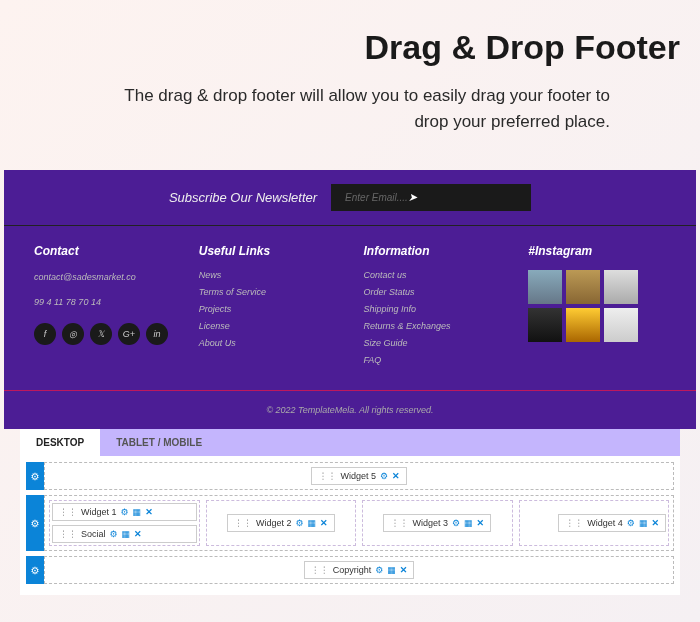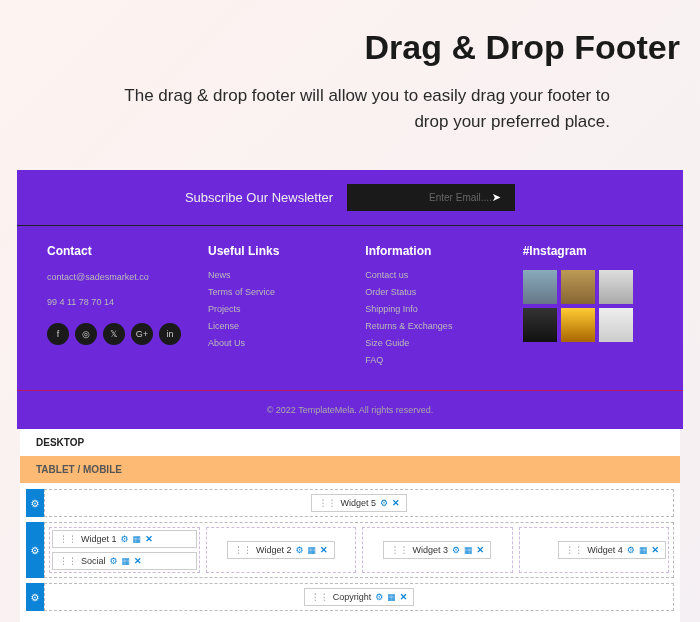--- a/index.html
+++ b/index.html
@@ -1,43 +1,43 @@
 <!DOCTYPE html>
 <html><head>
 <meta charset="utf-8">
 <style>
 * { margin: 0; padding: 0; box-sizing: border-box; }
 body { font-family: -apple-system, BlinkMacSystemFont, "Segoe UI", Arial, sans-serif; background: linear-gradient(135deg, #fdf3f0 0%, #f5f0f3 100%); width: 700px; height: 622px; overflow: hidden; }
 .hero { text-align: right; padding: 28px 20px 20px; }
 .hero-title { font-size: 34px; font-weight: 700; color: #1a1a1a; margin-bottom: 14px; }
 .hero-desc { font-size: 17px; color: #2a2a2a; line-height: 1.5; max-width: 520px; margin: 16px auto; font-weight: 400; }
-.footer-preview { background: #6d28d9; color: #fff; margin: 0 17px; font-size: 11px; }
+.footer-preview { background: #4c1d95; color: #fff; margin: 0 4px; font-size: 11px; font-style: italic; }
 .newsletter { display: flex; align-items: center; justify-content: center; padding: 14px 30px; border-bottom: 1px solid #222; gap: 14px; }
 .newsletter-title { font-size: 13px; color: #eee; }
-.newsletter-form { display: flex; align-items: center; background: #1a1a1a; padding: 7px 14px; width: 168px; justify-content: flex-end; }
+.newsletter-form { display: flex; align-items: center; background: #1a1a1a; padding: 7px 14px; width: 200px; justify-content: flex-start; }
 .newsletter-ph { color: #666; font-size: 10px; }
 .send-icon { color: #fff; font-size: 11px; }
 .footer-cols { display: flex; padding: 18px 30px; gap: 27px; }
 .fcol { flex: 1; }
 .fcol-title { font-size: 12px; font-weight: 600; margin-bottom: 12px; color: #fff; }
 .fcol-text { font-size: 9px; color: #bbb; line-height: 1.7; }
 .fcol-link { font-size: 9px; color: #bbb; display: block; margin-bottom: 7px; }
 .social-row { display: flex; gap: 6px; margin-top: 12px; }
 .social-btn { width: 22px; height: 22px; border-radius: 50%; background: #1a1a1a; display: flex; align-items: center; justify-content: center; font-size: 9px; color: #ccc; }
 .insta-grid { display: grid; grid-template-columns: repeat(3, 34px); grid-template-rows: repeat(2, 34px); gap: 4px; }
 .insta-img { background: #444; width: 34px; height: 34px; }
 .insta-img:nth-child(1){background:linear-gradient(#8ab,#678);}
 .insta-img:nth-child(2){background:linear-gradient(#b95,#863);}
 .insta-img:nth-child(3){background:linear-gradient(#ddd,#aaa);}
 .insta-img:nth-child(4){background:linear-gradient(#333,#111);}
 .insta-img:nth-child(5){background:linear-gradient(#fc3,#a60);}
 .insta-img:nth-child(6){background:linear-gradient(#eee,#ccc);}
 .copyright { text-align: center; padding: 14px; font-size: 9px; color: #aaa; border-top: 1px solid #be185d; }
 .builder { margin: 0 20px; background: #fff; }
-.tabs { display: flex; background: #fdba74; flex-direction: column; }
+.tabs { display: flex; background: #c4b5fd; }
 .tab { padding: 8px 16px; font-size: 10px; font-weight: 600; color: #555; cursor: pointer; }
 .tab.active { background: #fff; color: #222; }
 .builder-body { padding: 6px; background: #fff; }
 .brow { display: flex; align-items: stretch; margin-bottom: 5px; }
 .row-handle { width: 18px; background: #0b84d8; display: flex; align-items: center; justify-content: center; color: #fff; font-size: 10px; }
 .row-content { flex: 1; border: 1px dashed #bbb; padding: 4px; display: flex; gap: 6px; }
 .row-content.center { justify-content: center; }
 .row-content.spread { justify-content: space-between; }
 .col-slot { flex: 1; border: 1px dashed #cbd; min-height: 22px; display: flex; align-items: center; padding: 2px; }
 .widget { background: #fff; border: 1px solid #ccc; padding: 3px 6px; font-size: 9px; display: inline-flex; align-items: center; gap: 4px; color: #333; }

